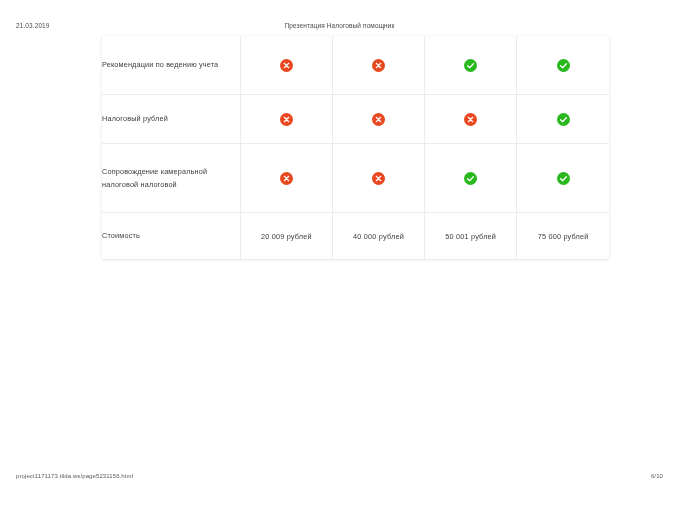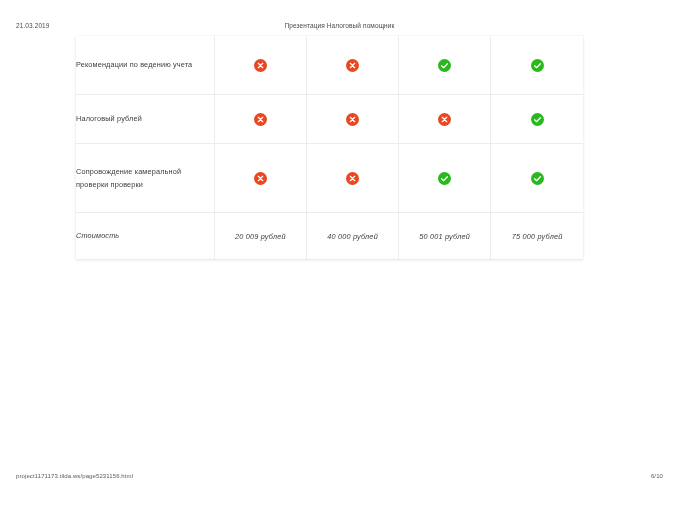--- a/index.html
+++ b/index.html
@@ -48,21 +48,21 @@
   .slide-area {
     position: absolute;
     left: 0;
     top: 36px;
     width: 679px;
     height: 420px;
   }
 
   .compare-table {
     position: absolute;
-    left: 76px;
+    left: 102px;
     top: 0px;
     width: 507px;
     border-collapse: collapse;
     background: #4c1d95;
     box-shadow: 0 1px 3px rgba(0,0,0,0.10), 0 0 1px rgba(0,0,0,0.10);
     table-layout: fixed;
   }
   .compare-table td {
     border-top: 1px solid #ececec;
     border-right: 1px solid #ececec;
@@ -97,21 +97,21 @@
     padding: 12px 4px;
     font-size: 7.3px;
     color: #3d3d3d;
     letter-spacing: 0.2px;
     white-space: nowrap;
   }
 
   .row-rec   td { height: 58px; }
   .row-audit td { height: 48px; }
   .row-kamer td { height: 68px; }
-  .row-price td { height: 46px; font-style: italic; }
+  .row-price td { height: 46px; }
 
   
   .status-icon {
     display: inline-block;
     width: 13px;
     height: 13px;
     border-radius: 50%;
     position: relative;
     vertical-align: middle;
   }
@@ -236,21 +236,21 @@
           <span class="status-icon">
             <svg viewBox="0 0 13 13">
               <circle cx="6.5" cy="6.5" r="6.5" fill="#29b81e"></circle>
               <path d="M3.6 6.7 L5.6 8.7 L9.4 4.7" fill="none" stroke="#ffffff" stroke-width="1.25" stroke-linecap="round" stroke-linejoin="round"></path>
             </svg>
           </span>
         </td>
       </tr>
 
       <tr class="row-kamer">
-        <td class="feature-cell">Сопровождение камеральной проверки проверки</td>
+        <td class="feature-cell">Сопровождение камеральной налоговой налоговой</td>
         <td class="value-cell">
           <span class="status-icon">
             <svg viewBox="0 0 13 13">
               <circle cx="6.5" cy="6.5" r="6.5" fill="#e8471f"></circle>
               <path d="M4.3 4.3 L8.7 8.7 M8.7 4.3 L4.3 8.7" stroke="#ffffff" stroke-width="1.25" stroke-linecap="round"></path>
             </svg>
           </span>
         </td>
         <td class="value-cell">
           <span class="status-icon">

